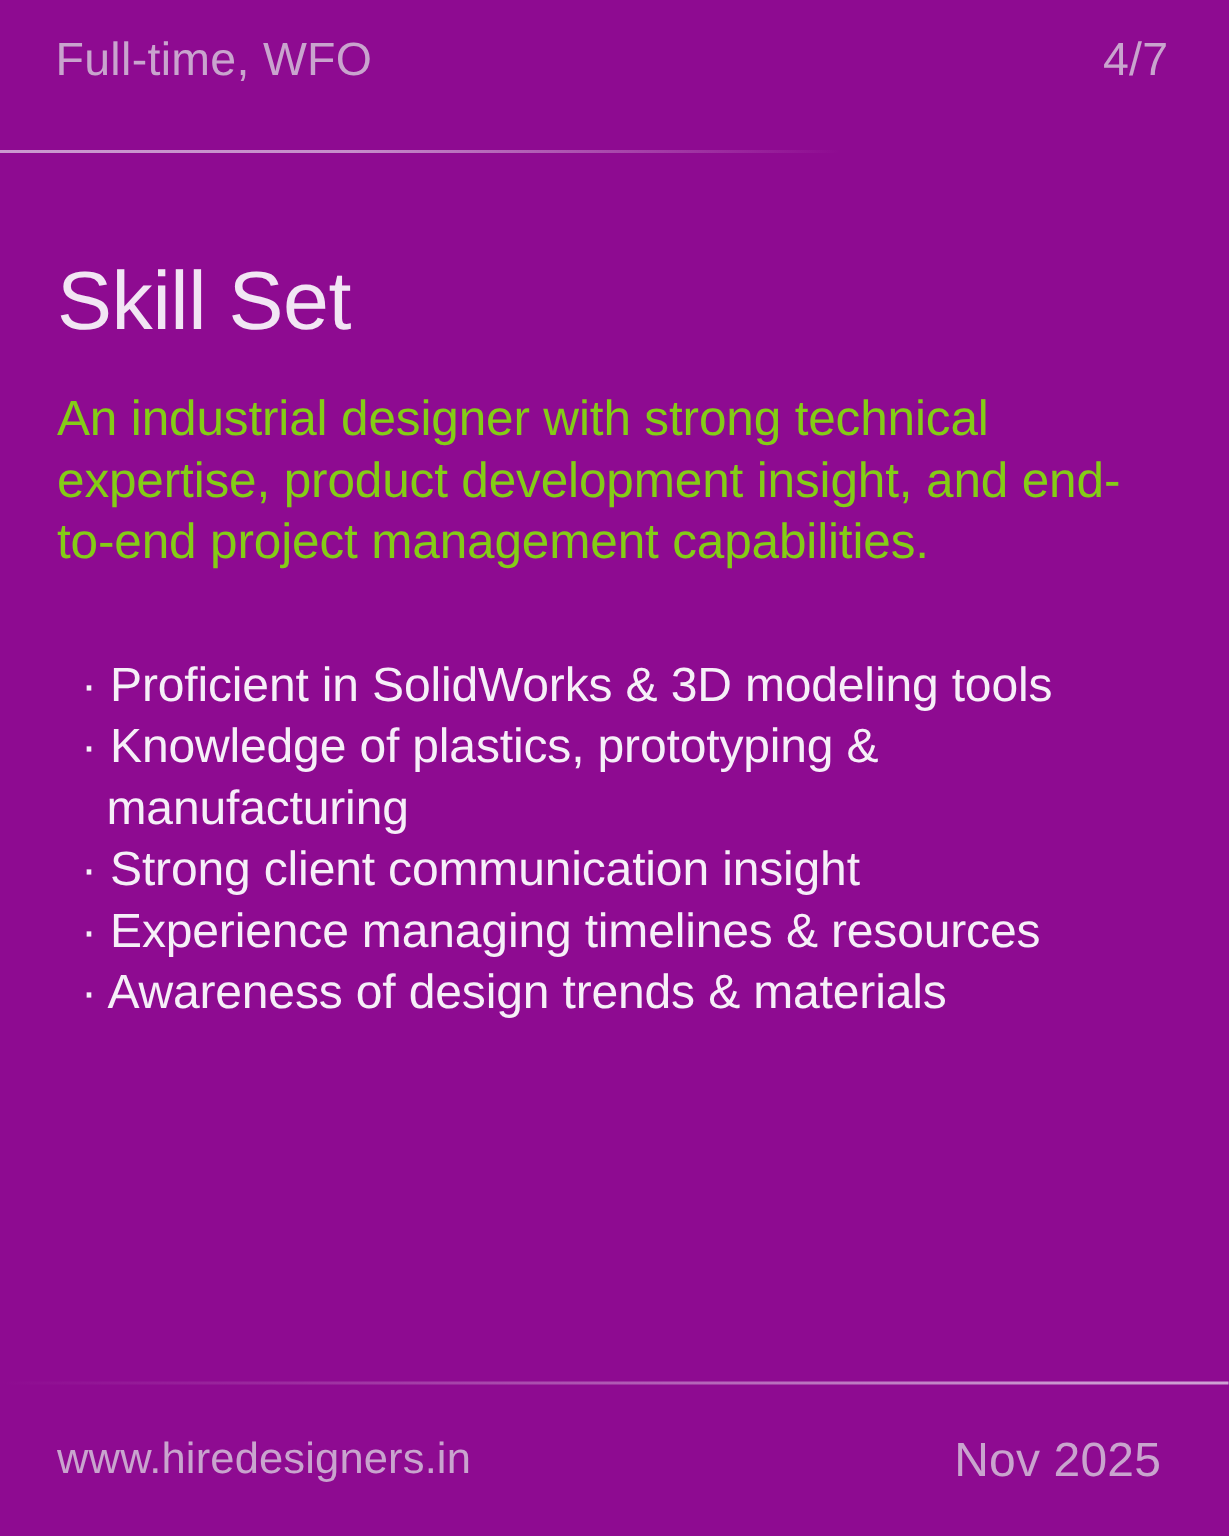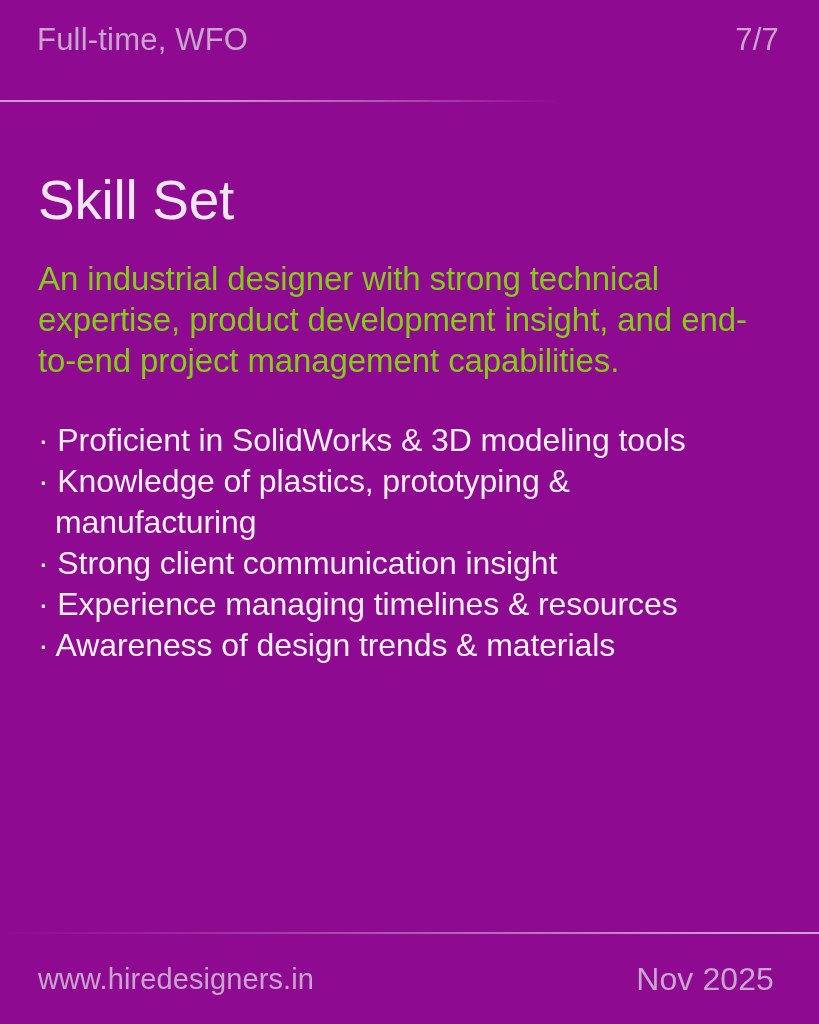--- a/index.html
+++ b/index.html
@@ -95,21 +95,21 @@
     max-width: 715px;
     font-size: 33px;
     line-height: 41px;
     font-weight: 400;
     color: #84cc16;
     letter-spacing: -0.1px;
   }
 
   .bullet-list {
     list-style: none;
-    margin: 0;
+    margin: 16px;
     padding: 39px 0 0 0;
     max-width: 730px;
   }
 
   .bullet-item {
     font-size: 32px;
     line-height: 41px;
     font-weight: 400;
     color: #F6EFF8;
     letter-spacing: -0.1px;
@@ -119,21 +119,21 @@
     padding-left: 17px;
   }
 
   .bullet-dot {
     color: #F6EFF8;
   }
 
   
   .footer {
     position: relative;
-    height: 92px;
+    height: 103px;
     flex: 0 0 auto;
   }
 
   .footer-divider {
     position: absolute;
     left: 0;
     top: 0;
     width: 819px;
     height: 2px;
     background: linear-gradient(to right,
@@ -172,21 +172,21 @@
   }
 </style>
 </head>
 <body>
 
 <div class="slide">
 
   <div class="header">
     <div class="header-inner">
       <span class="header-label">Full-time, WFO</span>
-      <span class="header-counter">7/7</span>
+      <span class="header-counter">4/7</span>
     </div>
     <div class="header-divider"></div>
   </div>
 
   <div class="content">
     <h1 class="title">Skill Set</h1>
 
     <p class="intro">An industrial designer with strong technical expertise, product development insight, and end-to-end project management capabilities.</p>
 
     <ul class="bullet-list">

